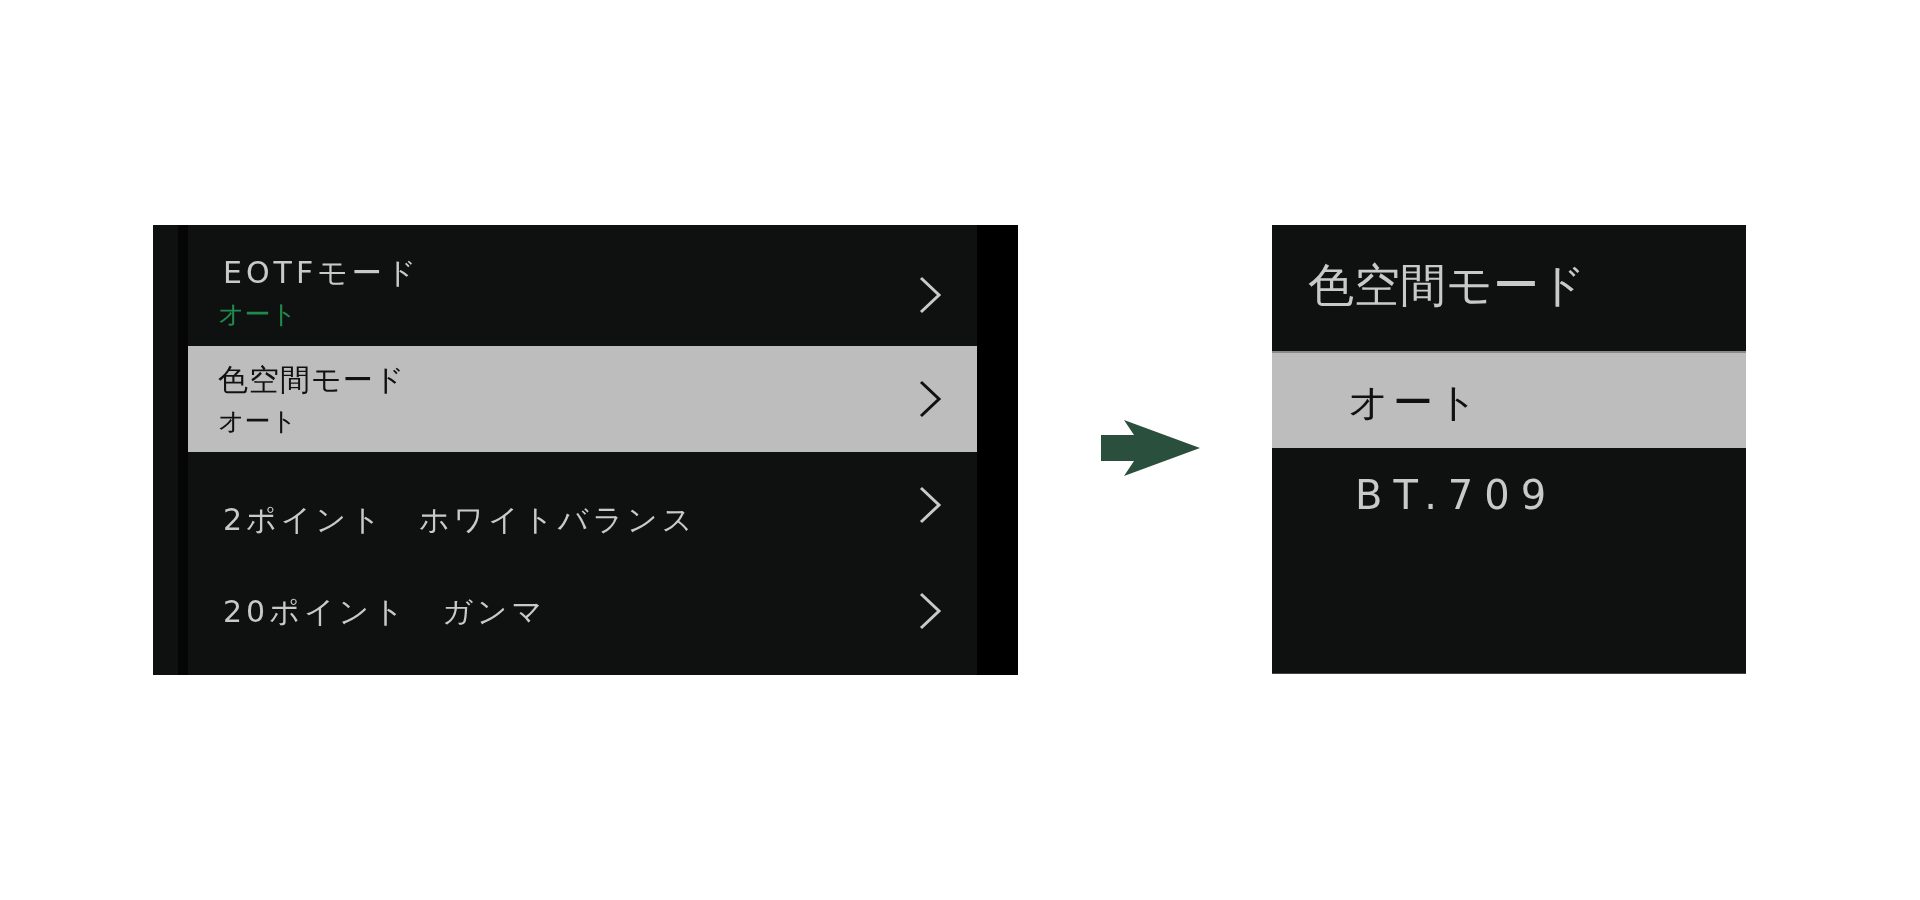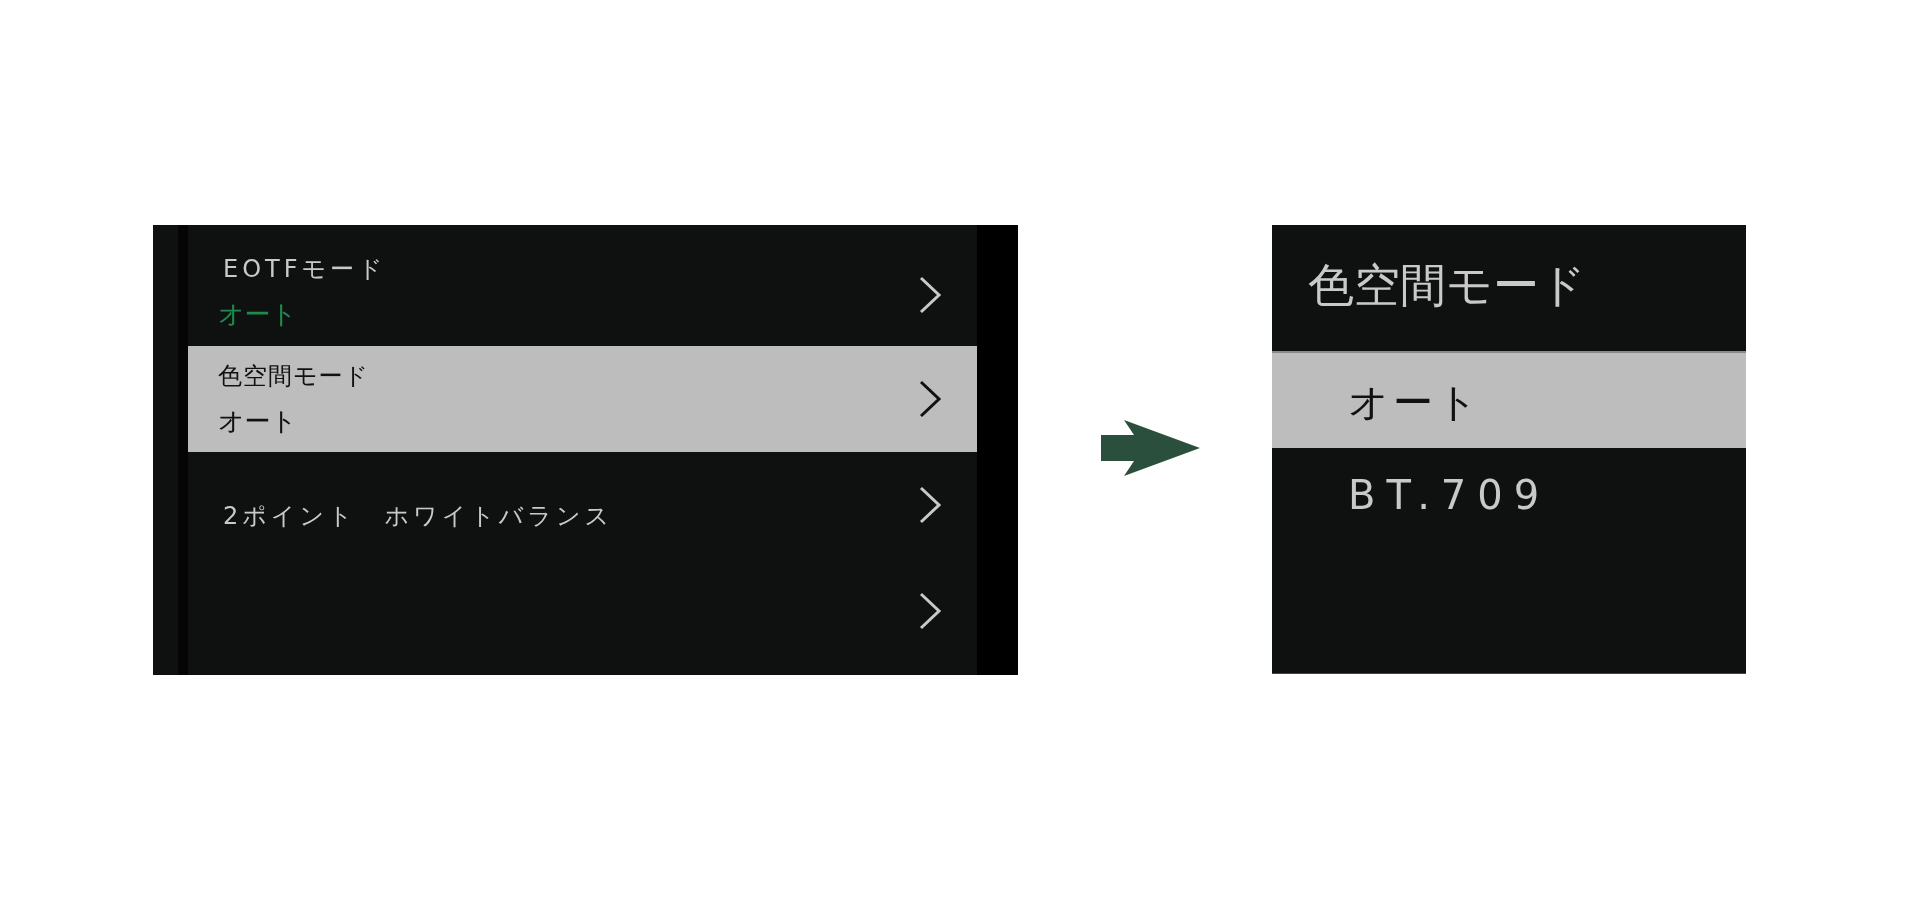--- a/index.html
+++ b/index.html
@@ -6,21 +6,21 @@
   body { width:1920px; height:900px; position:relative; overflow:hidden;
          font-family:"DejaVu Sans", "Liberation Sans", sans-serif; }
 
   
   .left-frame { position:absolute; left:153px; top:225px; width:865px; height:450px; background:#000; }
   .left-strip { position:absolute; left:0; top:0; width:35px; height:100%; background:#0f1110; }
   .left-strip .edge { position:absolute; right:0; top:0; width:10px; height:100%; background:#050505; }
   .left-inner { position:absolute; left:35px; top:0; width:942px; max-width:789px; height:100%; background:#0f1110; }
   .menu-row { position:absolute; left:0; width:789px; box-sizing:border-box; }
   .menu-row.highlight { background:#bdbdbd; }
-  .row-title { position:absolute; left:35px; font-size:24px; color:#c9c9c9; letter-spacing:4px; white-space:nowrap; }
+  .row-title { position:absolute; left:35px; font-size:30px; color:#c9c9c9; letter-spacing:4px; white-space:nowrap; }
   .row-title.dark { color:#111; letter-spacing:1px; left:30px; }
   .row-sub { position:absolute; left:30px; font-size:26px; white-space:nowrap; }
   .row-sub.green { color:#1f8a4c; }
   .row-sub.dark { color:#111; }
   .chevron { position:absolute; right:35px; width:24px; height:40px; }
   .chevron svg { width:24px; height:40px; display:block; }
 
   
   .arrow { position:absolute; left:1100px; top:419px; width:102px; height:58px; }
 
@@ -64,20 +64,21 @@
     <div class="menu-row" style="top:228px;height:105px;">
       <span class="row-title" style="top:47px;">2ポイント　ホワイトバランス</span>
       <span class="chevron" style="top:32px;">
         <svg viewBox="0 0 24 40">
             <polyline points="3,3 21,20 3,37" fill="none" stroke="#c9c9c9" stroke-width="3"></polyline>
           </svg>
       </span>
     </div>
 
     <div class="menu-row" style="top:333px;height:117px;">
+      <span class="row-title" style="top:34px;">20ポイント　ガンマ</span>
       <span class="chevron" style="top:33px;">
         <svg viewBox="0 0 24 40">
             <polyline points="3,3 21,20 3,37" fill="none" stroke="#c9c9c9" stroke-width="3"></polyline>
           </svg>
       </span>
     </div>
   </div>
 </div>
 
 <div class="arrow">
@@ -85,16 +86,16 @@
     <polygon points="1,16 34,16 24,1 100,29 24,57 34,42 1,42" fill="#2a4f3c"></polygon>
   </svg>
 </div>
 
 <div class="right-panel">
   <div class="rp-title">色空間モード</div>
 
   <div class="rp-option selected" style="top:126px;">
     <span class="rp-label">オート</span>
   </div>
-  <div class="rp-option" style="top:223px;">
+  <div class="rp-option" style="top:223px;margin-left:7px;">
     <span class="rp-label">BT.709</span>
   </div>
 </div>
 
 </body></html>

